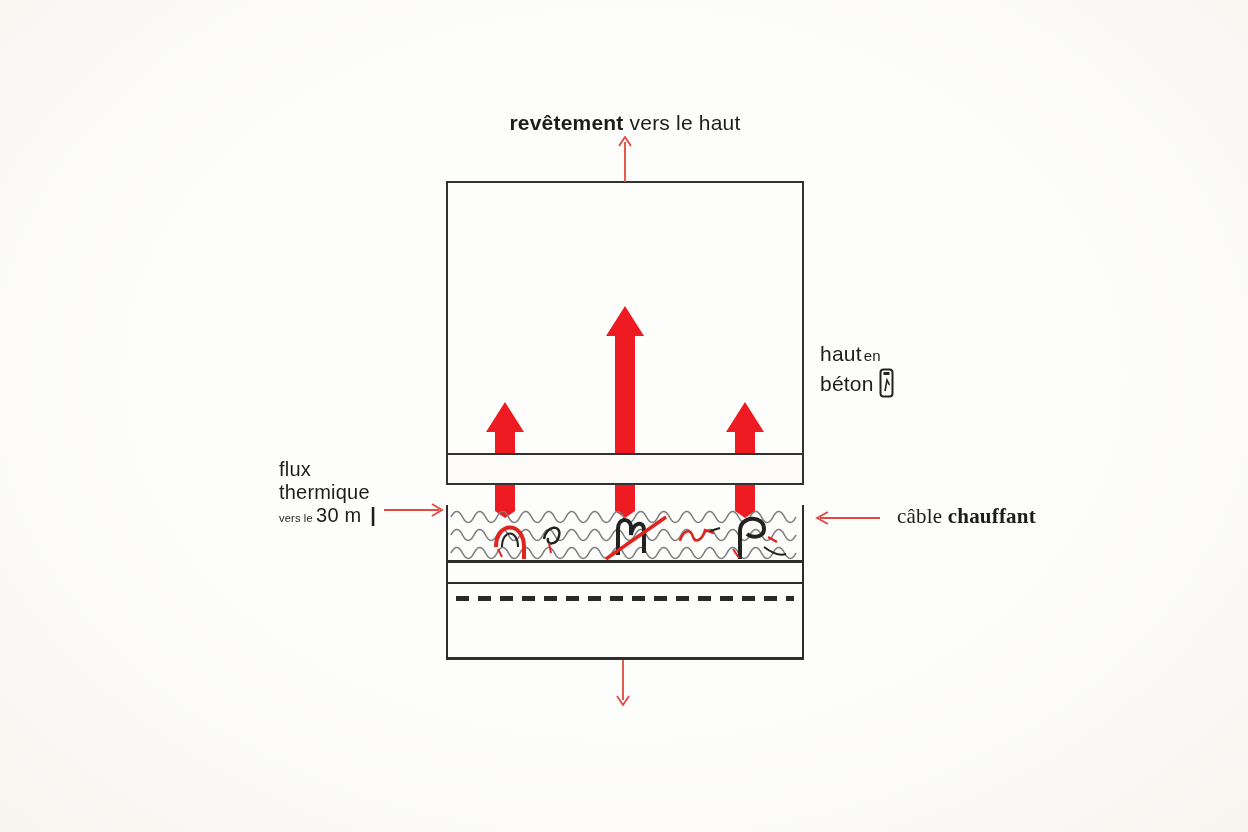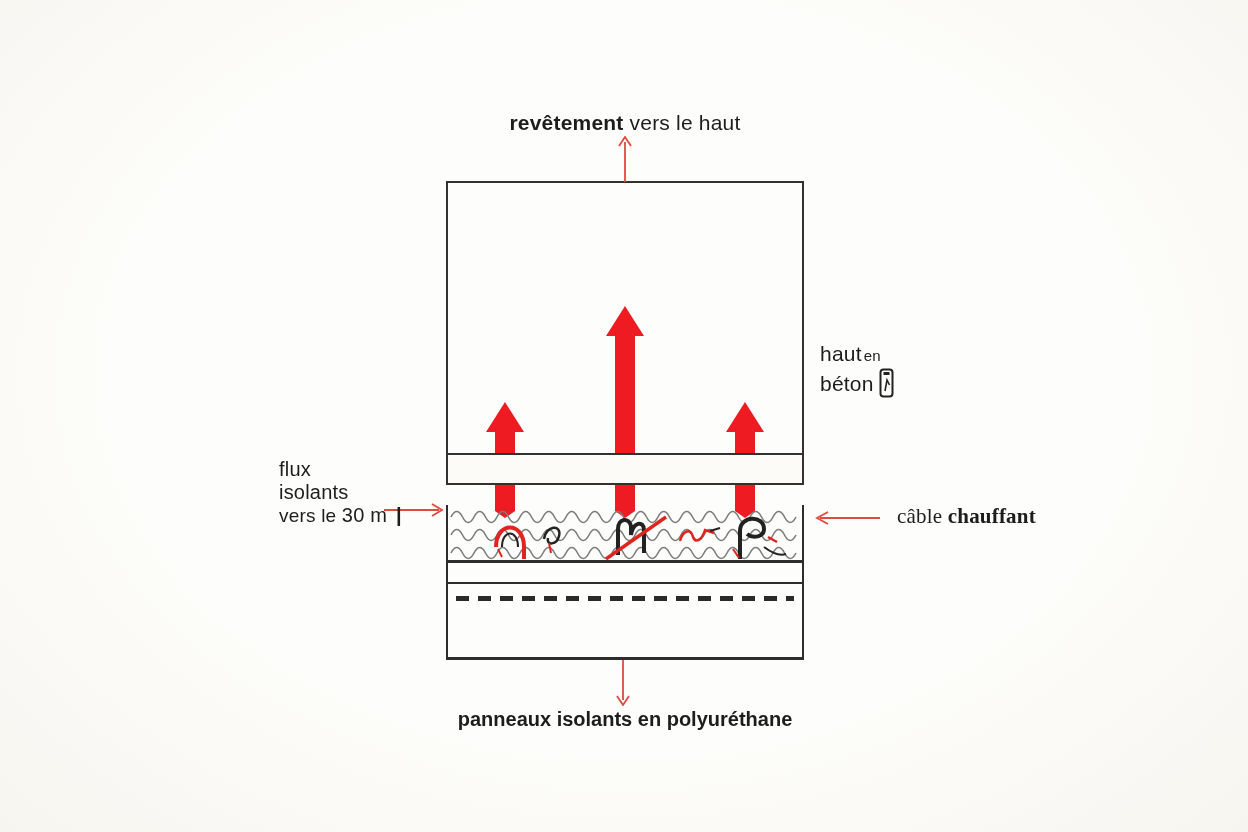--- a/index.html
+++ b/index.html
@@ -47,21 +47,21 @@
   }
   
   .heat-arrow{z-index:2;}
   
   .label{font-size:21px;line-height:24px;letter-spacing:.2px;}
   .label b{font-weight:bold;}
   .label-top{left:446px;top:111px;width:358px;text-align:center;z-index:5;}
   .label-chape{left:820px;top:342px;z-index:5;}
   .label-chape .small{font-size:15px;}
   .label-flux{left:251px;top:458px;font-size:20px;line-height:23px;z-index:5;margin-left:28px;}
-  .label-flux .small{font-size:19px;}
+  .label-flux .small{font-size:11px;}
   .label-flux .bar{display:inline-block;margin-left:9px;font-weight:bold;}
   .label-cable{left:897px;top:504px;z-index:5;font-family:Liberation Serif, serif;}
   .label-bottom{left:406px;top:706px;width:438px;text-align:center;font-weight:bold;font-size:20px;line-height:26px;z-index:5;}
   .beton-icon{display:inline-block;vertical-align:-7px;margin-left:5px;}
   svg{display:block;}
 </style>
 </head>
 <body>
 
 <div class="stage">
@@ -146,25 +146,24 @@
     <div><span>haut</span> <span class="small">en</span></div>
     <div><span>béton</span><span class="beton-icon"><svg width="16" height="30" viewBox="0 0 16 30">
           <rect x="1.5" y="1.5" width="12" height="27" rx="3" fill="none" stroke="#222" stroke-width="2"></rect>
           <rect x="4.5" y="4" width="6" height="3" fill="#222"></rect>
           <path d="M6 23 L8 12 l2.5 5" fill="none" stroke="#222" stroke-width="1.6"></path>
         </svg></span></div>
   </div>
 
   <div class="abs label label-flux">
     <div>flux</div>
-    <div>isolants</div>
+    <div>thermique</div>
     <div><span class="small">vers le </span><span>30 m</span><span class="bar">|</span></div>
   </div>
 
   <div class="abs label label-cable">
     <span>câble </span><b>chauffant</b>
   </div>
 
   <div class="abs label-bottom">
-    <div>panneaux isolants en polyuréthane</div>
   </div>
 
 </div>
 
 </body></html>

